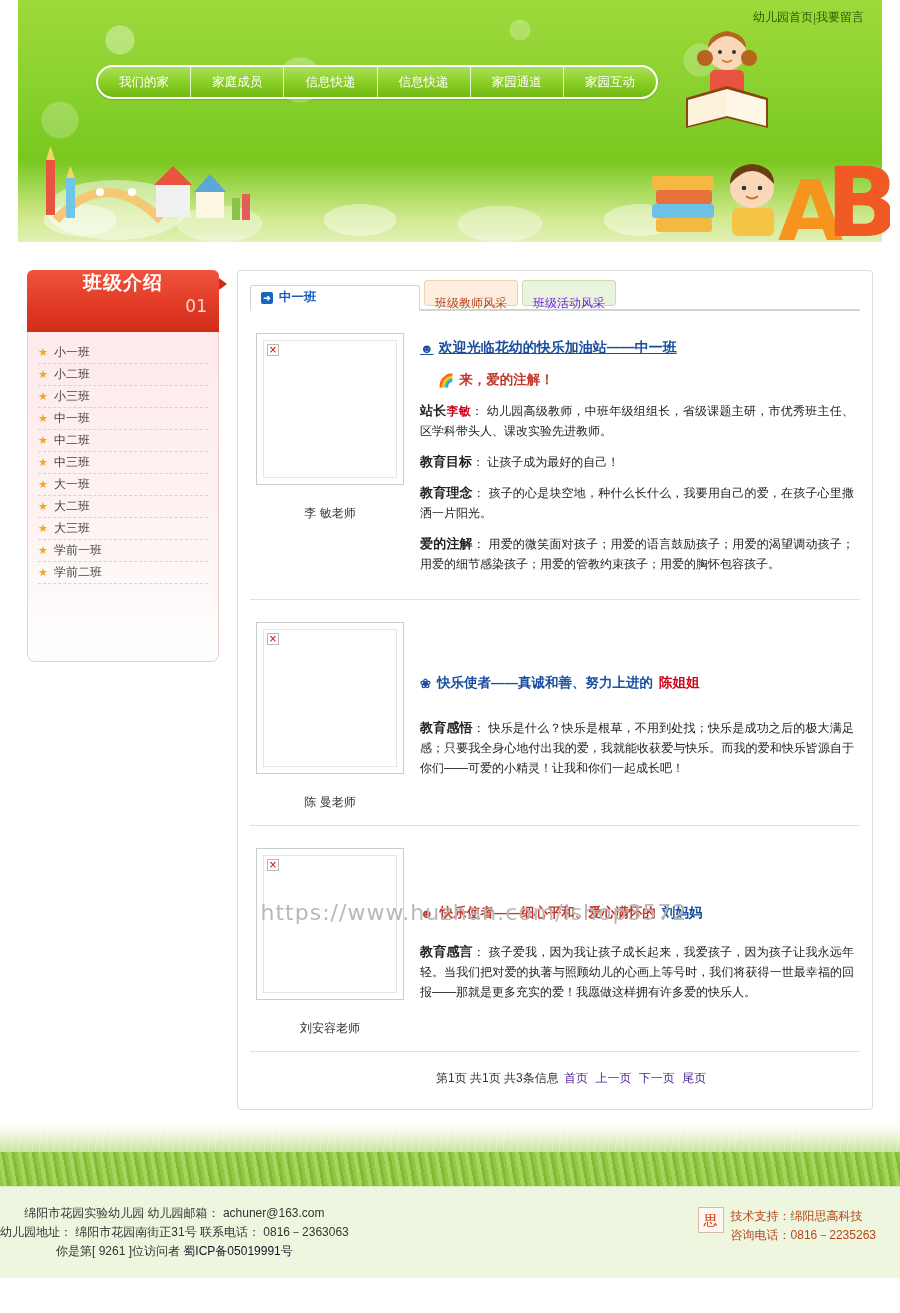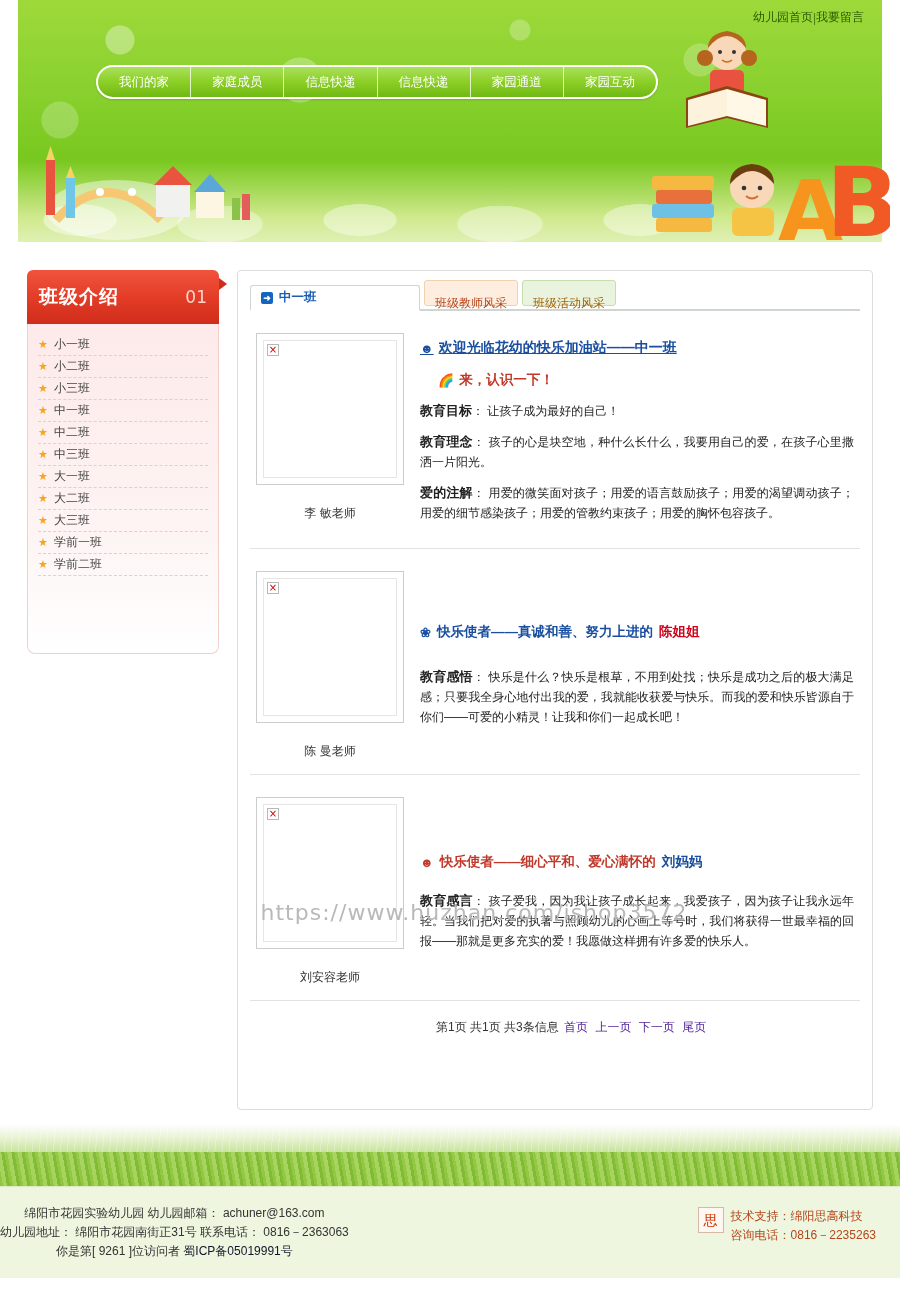--- a/index.html
+++ b/index.html
@@ -113,26 +113,27 @@
     gap: 18px;
   }
 
   
   .sidebar {
     width: 192px;
     position: relative;
   }
   .side-head {
     position: relative;
-    width: 192px; height: 54px;
+    width: 192px; height: 62px;
     background: linear-gradient(180deg,#f0533c 0%, #e23b26 55%, #cf2d1b 100%);
     border-radius: 6px 6px 0 0;
     color: #fff;
     display: flex; align-items: center;
     padding: 0 12px;
+    flex-direction: column;
   }
   .side-head .t1 { font-size: 19px; font-weight: bold; letter-spacing: 1px; }
   .side-head .t2 { margin-left: auto; font-size: 17px; color: #ffd6cc; font-family: "DejaVu Sans", sans-serif; }
   .side-head:after {
     content: ""; position: absolute; right: -8px; top: 8px;
     border-left: 8px solid #cf2d1b;
     border-top: 6px solid transparent;
     border-bottom: 6px solid transparent;
   }
   .side-body {
@@ -189,21 +190,21 @@
   .tab {
     height: 25px; padding: 12px 10px;
     background: #fdeee0;
     border: 1px solid #f0d2b0;
     border-radius: 3px;
     font-size: 12px; color: #b5451a;
     line-height: 20px;
     cursor: pointer;
     margin-bottom: 3px;
   }
-  .tab.green { background: #e9f3dd; border-color:#c8ddb0; color:#a16207; }
+  .tab.green { background: #e9f3dd; border-color:#c8ddb0; color:#6d28d9; }
 
   
   .article {
     display: flex;
     gap: 14px;
     padding: 22px 6px 14px 6px;
     border-bottom: 1px solid #e2e2e2;
     position: relative;
   }
   .thumb-col { width: 150px; flex: 0 0 150px; }
@@ -472,23 +473,26 @@
             </div>
             <div class="thumb-cap">李 敏老师</div>
           </div>
           <div class="text-col">
             <div class="welcome-title">
               <span class="emoji">☻</span>
               <span>欢迎光临花幼的快乐加油站——中一班</span>
             </div>
             <div class="sub-title">
               <span class="emoji">🌈</span>
-              <span>来，认识一下！</span>
-            </div>
-
+              <span>来，爱的注解！</span>
+            </div>
+
+            <p class="para">
+              <b>站长</b><span class="hl-red">李敏</span><span>：  幼儿园高级教师，中班年级组组长，省级课题主研，市优秀班主任、区学科带头人、课改实验先进教师。</span>
+            </p>
             <p class="para">
               <b>教育目标</b><span>：  让孩子成为最好的自己！</span>
             </p>
             <p class="para">
               <b>教育理念</b><span>：  孩子的心是块空地，种什么长什么，我要用自己的爱，在孩子心里撒洒一片阳光。</span>
             </p>
             <p class="para">
               <b>爱的注解</b><span>：   用爱的微笑面对孩子；用爱的语言鼓励孩子；用爱的渴望调动孩子；用爱的细节感染孩子；用爱的管教约束孩子；用爱的胸怀包容孩子。</span>
             </p>
           </div>

